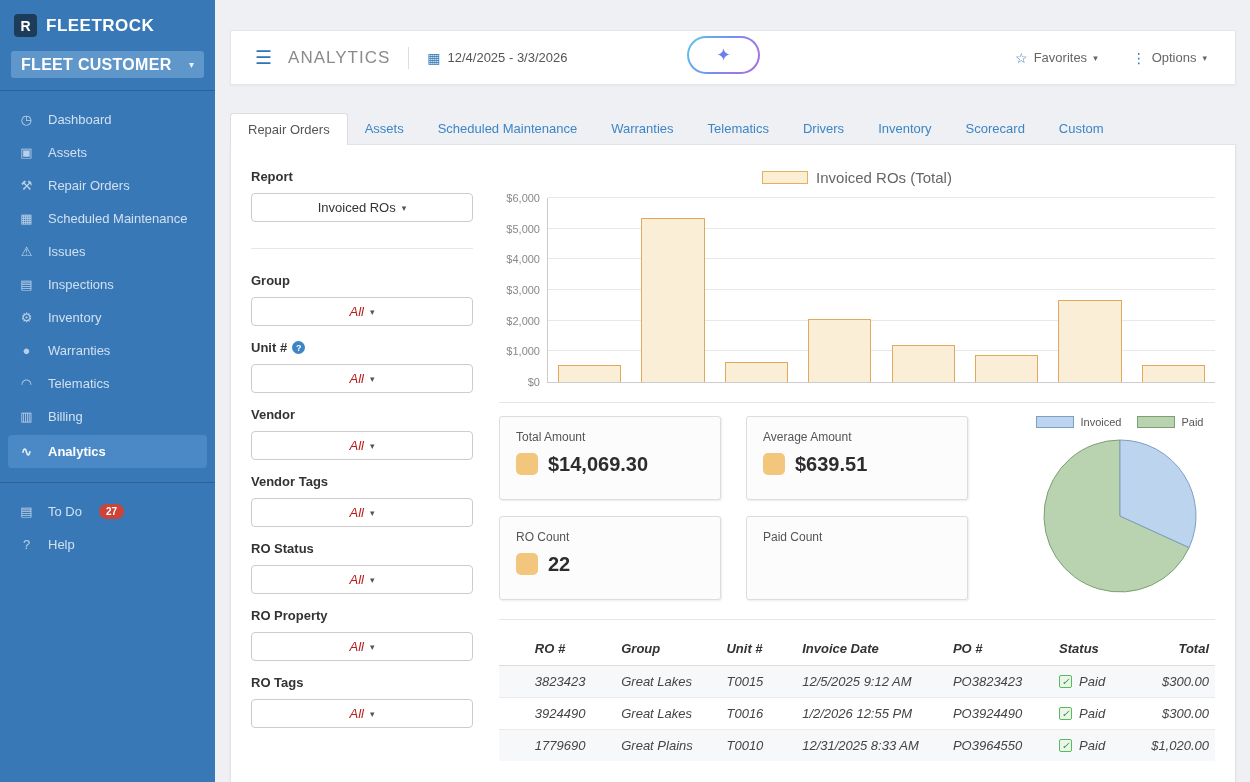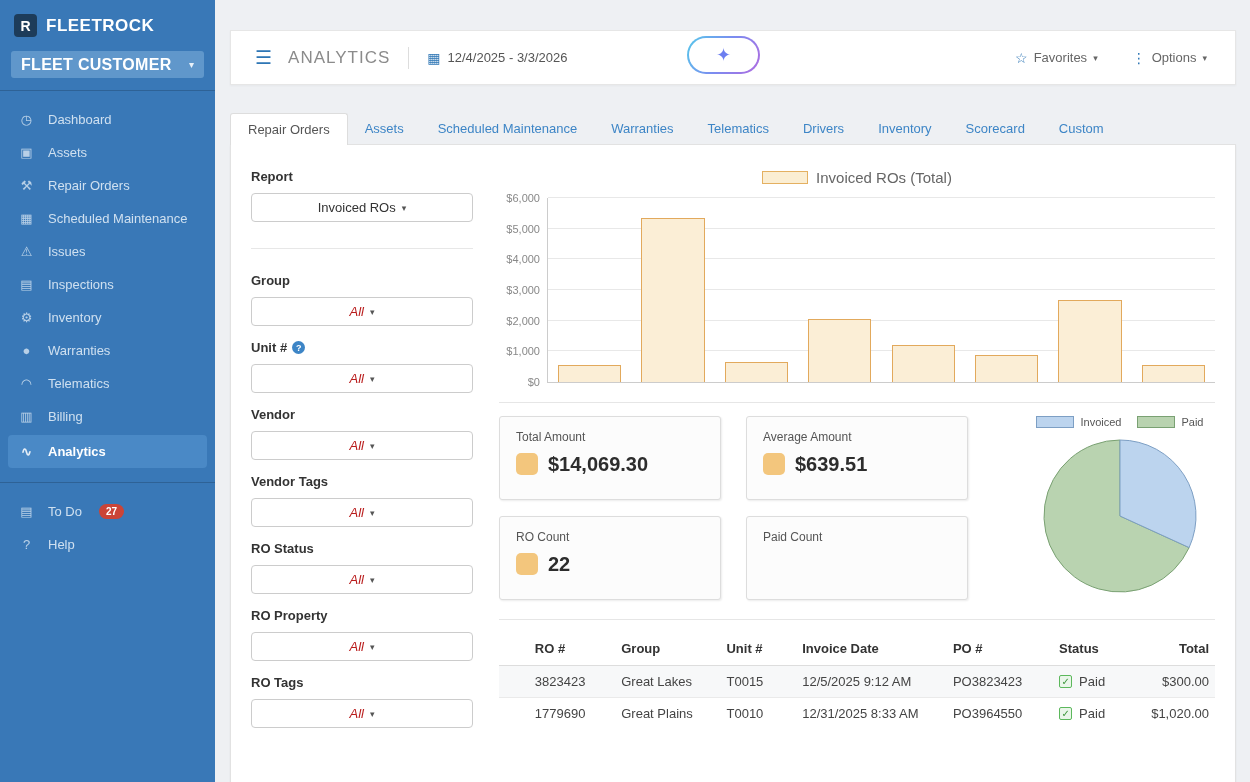--- a/index.html
+++ b/index.html
@@ -87,21 +87,21 @@
   .card-label { font-size:12px; color:#555; }
   .card-value-row { display:flex; gap:10px; margin-top:9px; }
   .card-chip { width:22px; height:22px; background:#f3c67d; border-radius:5px; flex:none; }
   .card-value { font-size:20px; font-weight:bold; color:#2d2d2d; }
   .pie-block { margin-left:auto; width:190px; }
   .pie-legend { display:flex; justify-content:center; gap:16px; margin-bottom:8px; }
   .pl-item { display:flex; align-items:center; gap:6px; font-size:11px; color:#555; }
   .pl-swatch { width:38px; height:12px; border:1px solid #999; }
   .pie-svg { display:block; margin:0 auto; }
   
-  .ro-table { width:100%; border-collapse:collapse; font-size:13px; margin-top:12px; }
+  .ro-table { width:100%; border-collapse:collapse; font-size:13px; margin-top:12px;font-style:italic; }
   .ro-table th { text-align:left; font-weight:bold; color:#333; padding:9px 6px; border-bottom:1px solid #ddd; }
   .ro-table th.right, .ro-table td.right { text-align:right; }
   .ro-table td { padding:8px 6px; color:#444; border-top:1px solid #eaeaea; }
   .ro-table tbody tr:nth-child(odd) { background:#f7f8f9; }
   .row-chip { width:13px; height:13px; background:#f3c67d; border-radius:3px; }
   .paid-cell { display:flex; align-items:center; gap:7px; }
   .paid-check { width:13px; height:13px; border:1px solid #5cb85c; background:#eaf6ea; color:#3c963c;
     border-radius:2px; font-size:10px; line-height:11px; text-align:center; }
 </style>
 </head>
@@ -416,20 +416,35 @@
               <td>
                 <span class="paid-cell">
                   <span class="paid-check">✓</span>
                   <span>Paid</span>
                 </span>
               </td>
               <td class="right">$300.00</td>
             </tr>
             <tr>
               <td><span class="row-chip"></span></td>
+              <td>3924490</td>
+              <td>Great Lakes</td>
+              <td>T0016</td>
+              <td>1/2/2026 12:55 PM</td>
+              <td>PO3924490</td>
+              <td>
+                <span class="paid-cell">
+                  <span class="paid-check">✓</span>
+                  <span>Paid</span>
+                </span>
+              </td>
+              <td class="right">$300.00</td>
+            </tr>
+            <tr>
+              <td><span class="row-chip"></span></td>
               <td>1779690</td>
               <td>Great Plains</td>
               <td>T0010</td>
               <td>12/31/2025 8:33 AM</td>
               <td>PO3964550</td>
               <td>
                 <span class="paid-cell">
                   <span class="paid-check">✓</span>
                   <span>Paid</span>
                 </span>

